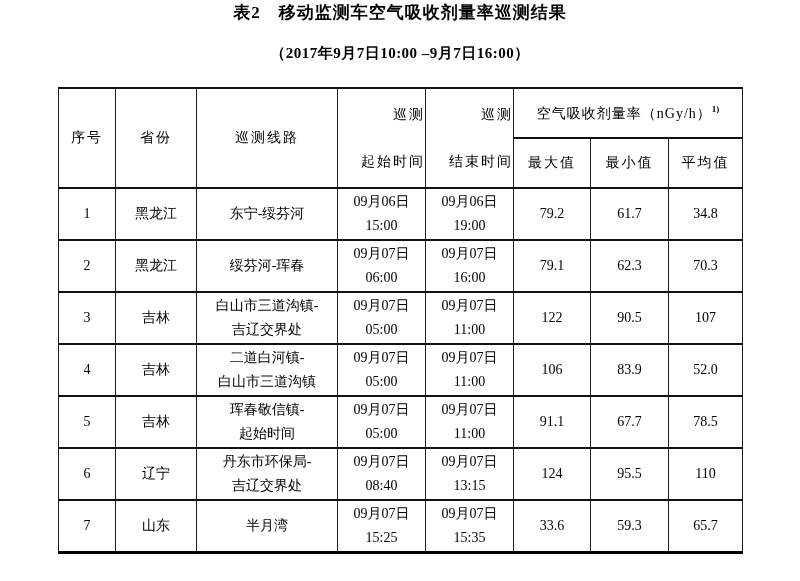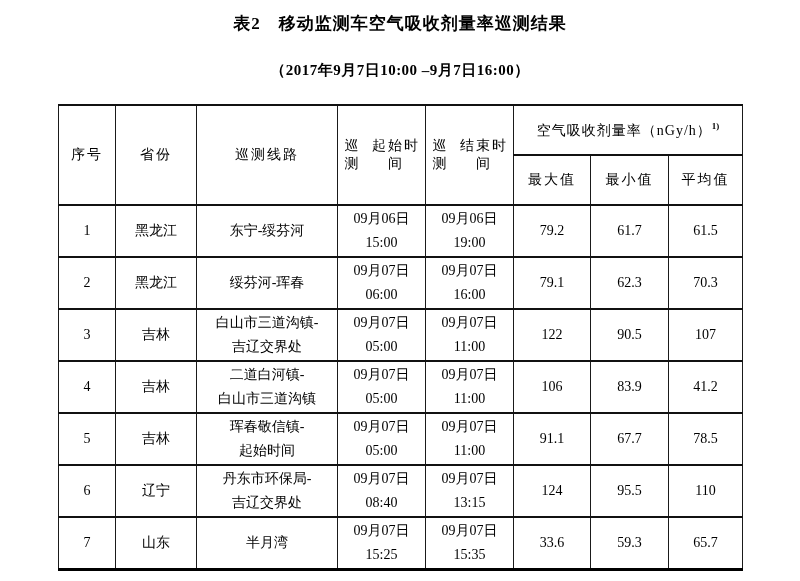--- a/index.html
+++ b/index.html
@@ -2,25 +2,25 @@
 <html><head>
 <meta charset="utf-8">
 <style>
   html,body{margin:0;padding:0;}
   body{
     width:800px;height:581px;background:#ffffff;color:#000000;
     font-family:"Liberation Serif","DejaVu Serif",serif;
     position:relative;overflow:hidden;
   }
   .title{
-    text-align:center;padding-top:12px;font-size:17px;font-weight:bold;
+    text-align:center;padding-top:1px;font-size:17px;font-weight:bold;
     letter-spacing:1px;
   }
   .subtitle{
-    text-align:center;margin-top:26px;font-size:15px;font-weight:bold;
+    text-align:center;margin-top:20px;font-size:15px;font-weight:bold;
     letter-spacing:0.5px;
   }
   table.results{
     border-collapse:collapse;table-layout:fixed;
     margin:24px 0 0 58px;width:684px;
     border-top:2px solid #000;border-bottom:3px solid #000;
   }
   table.results td{
     border-left:1px solid #1a1a1a;border-right:1px solid #1a1a1a;
     border-top:2px solid #111;border-bottom:2px solid #111;
@@ -33,22 +33,22 @@
   col.c-start{width:88px;}
   col.c-end{width:88px;}
   col.c-max{width:77px;}
   col.c-min{width:78px;}
   col.c-avg{width:74px;}
   tr.hdr-top{height:50px;}
   tr.hdr-bottom{height:50px;}
   tr.data-row{height:52px;}
   .hdr-cell{letter-spacing:2px;font-family:Liberation Serif, serif;}
   .two-gap{
-    display:flex;justify-content:space-around;
-    align-items:center;height:94px;letter-spacing:2px;
+    display:flex;flex-direction:column;justify-content:space-around;
+    align-items:flex-end;height:94px;letter-spacing:2px;
   }
   .stack{
     display:flex;flex-direction:column;justify-content:center;
     align-items:center;
   }
   .stack span{display:block;line-height:24px;}
   .stack span:empty{line-height:0;}
   sup.note{font-size:9px;vertical-align:super;font-weight:bold;letter-spacing:0;}
   .dose-group{letter-spacing:1px;}
 </style>
@@ -112,21 +112,21 @@
           </div>
         </td>
       <td>
           <div class="stack">
             <span>09月06日</span>
             <span>19:00</span>
           </div>
         </td>
       <td>79.2</td>
       <td>61.7</td>
-      <td>61.5</td>
+      <td>34.8</td>
     </tr>
 
     <tr class="data-row">
       <td>2</td>
       <td>黑龙江</td>
       <td>
           <div class="stack">
             <span>绥芬河-珲春</span>
             <span></span>
           </div>
@@ -190,21 +190,21 @@
           </div>
         </td>
       <td>
           <div class="stack">
             <span>09月07日</span>
             <span>11:00</span>
           </div>
         </td>
       <td>106</td>
       <td>83.9</td>
-      <td>41.2</td>
+      <td>52.0</td>
     </tr>
 
     <tr class="data-row">
       <td>5</td>
       <td>吉林</td>
       <td>
           <div class="stack">
             <span>珲春敬信镇-</span>
             <span>起始时间</span>
           </div>

